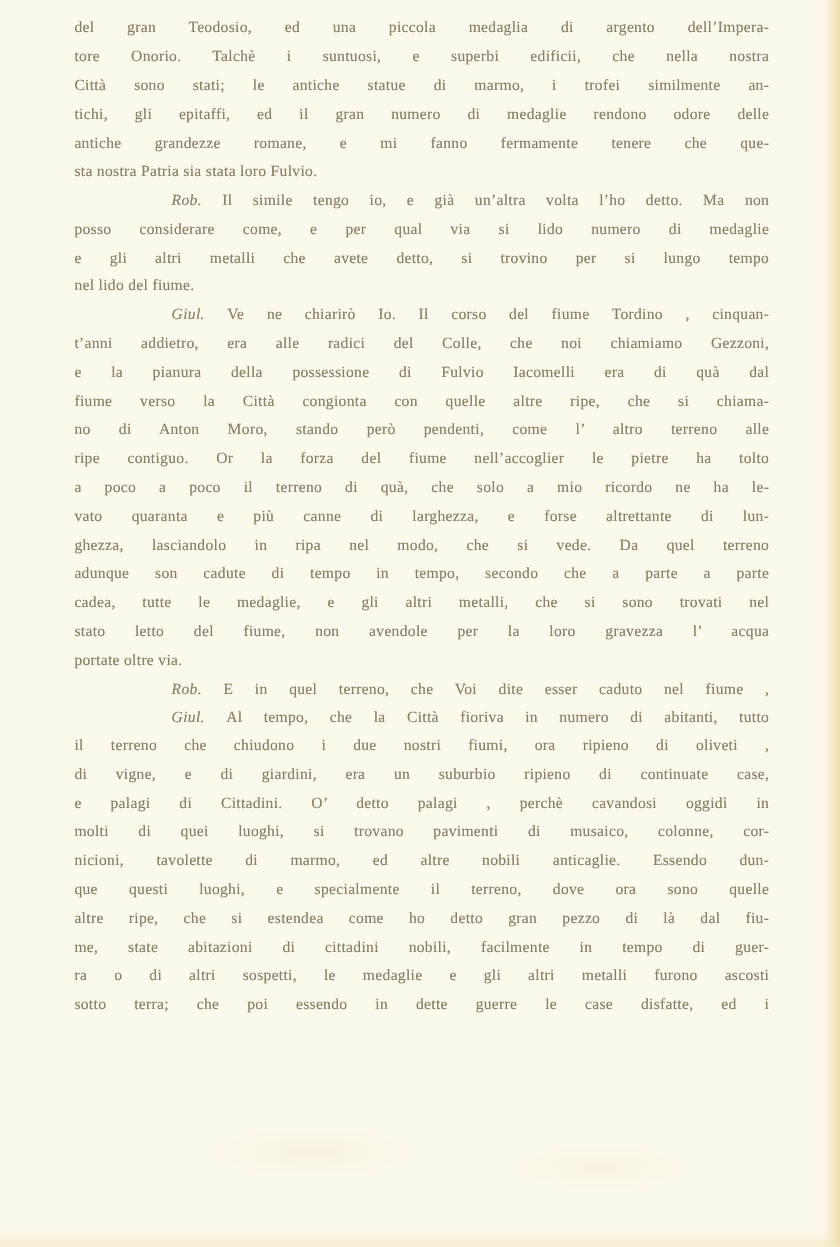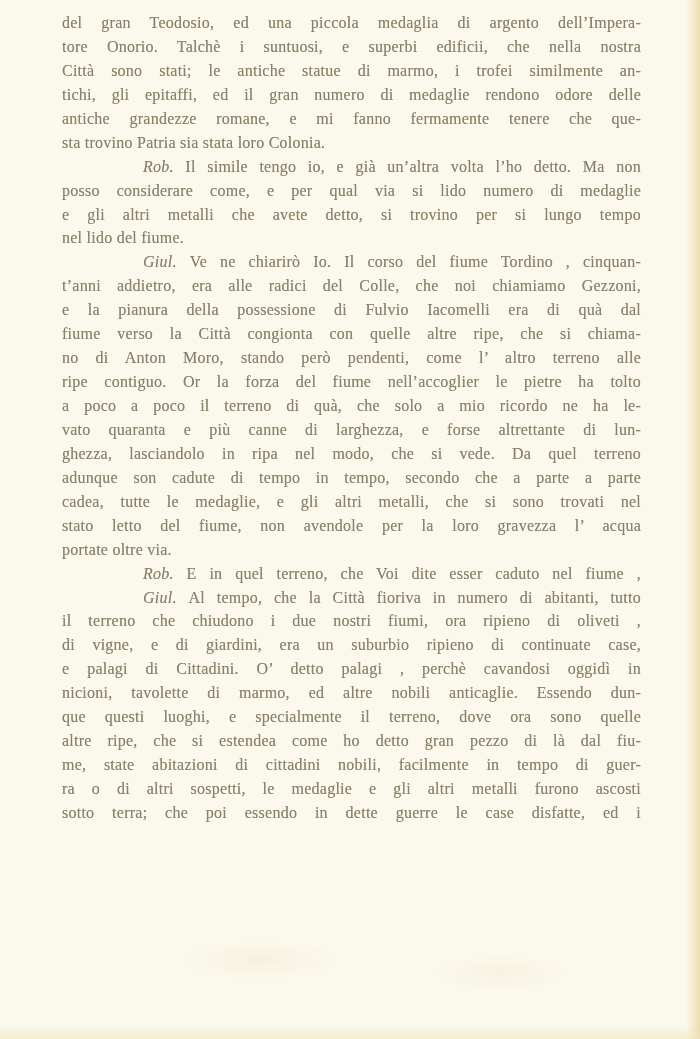--- a/index.html
+++ b/index.html
@@ -9,21 +9,21 @@
     height: 1039px;
     background: #fbf8ec;
     overflow: hidden;
     font-family: "Liberation Serif", "DejaVu Serif", serif;
   }
   .text-block {
     position: absolute;
     left: 62px;
     top: 11px;
     width: 579px;
-    font-size: 16px;
+    font-size: 13px;
     letter-spacing: 0.25px;
     text-shadow: 0 0 0.5px rgba(138,129,104,0.55);
   }
   .para { margin: 0; }
   .line {
     height: 23.95px;
     line-height: 23.95px;
     text-align: justify;
     text-align-last: justify;
     white-space: nowrap;
@@ -58,21 +58,21 @@
 <body>
 
 <div class="page" style="background: rgb(251, 248, 236);">
   <div class="text-block" style="color: rgb(138, 129, 104);">
       <div class="para">
         <div class="line">del gran Teodosio, ed una piccola medaglia di argento dell’Impera-</div>
         <div class="line">tore Onorio. Talchè i suntuosi, e superbi edificii, che nella nostra</div>
         <div class="line">Città sono stati; le antiche statue di marmo, i trofei similmente an-</div>
         <div class="line">tichi, gli epitaffi, ed il gran numero di medaglie rendono odore delle</div>
         <div class="line">antiche grandezze romane, e mi fanno fermamente tenere che que-</div>
-        <div class="line last">sta trovino Patria sia stata loro Colonia.</div>
+        <div class="line last">sta nostra Patria sia stata loro Fulvio.</div>
       </div>
       <div class="para indent">
         <div class="line"><span class="speaker">Rob. </span>Il simile tengo io, e già un’altra volta l’ho detto. Ma non</div>
         <div class="line">posso considerare come, e per qual via si lido numero di medaglie</div>
         <div class="line">e gli altri metalli che avete detto, si trovino per si lungo tempo</div>
         <div class="line last">nel lido del fiume.</div>
       </div>
       <div class="para indent">
         <div class="line"><span class="speaker">Giul. </span>Ve ne chiarirò Io. Il corso del fiume Tordino , cinquan-</div>
         <div class="line">t’anni addietro, era alle radici del Colle, che noi chiamiamo Gezzoni,</div>
@@ -89,20 +89,21 @@
         <div class="line last">portate oltre via.</div>
       </div>
       <div class="para indent">
         <div class="line"><span class="speaker">Rob. </span>E in quel terreno, che Voi dite esser caduto nel fiume ,</div>
       </div>
       <div class="para indent">
         <div class="line"><span class="speaker">Giul. </span>Al tempo, che la Città fioriva in numero di abitanti, tutto</div>
         <div class="line">il terreno che chiudono i due nostri fiumi, ora ripieno di oliveti ,</div>
         <div class="line">di vigne, e di giardini, era un suburbio ripieno di continuate case,</div>
         <div class="line">e palagi di Cittadini. O’ detto palagi , perchè cavandosi oggidì in</div>
+        <div class="line">molti di quei luoghi, si trovano pavimenti di musaico, colonne, cor-</div>
         <div class="line">nicioni, tavolette di marmo, ed altre nobili anticaglie. Essendo dun-</div>
         <div class="line">que questi luoghi, e specialmente il terreno, dove ora sono quelle</div>
         <div class="line">altre ripe, che si estendea come ho detto gran pezzo di là dal fiu-</div>
         <div class="line">me, state abitazioni di cittadini nobili, facilmente in tempo di guer-</div>
         <div class="line">ra o di altri sospetti, le medaglie e gli altri metalli furono ascosti</div>
         <div class="line">sotto terra; che poi essendo in dette guerre le case disfatte, ed i</div>
       </div>
     </div>
   <div class="edge-right"></div>
   <div class="edge-bottom"></div>

